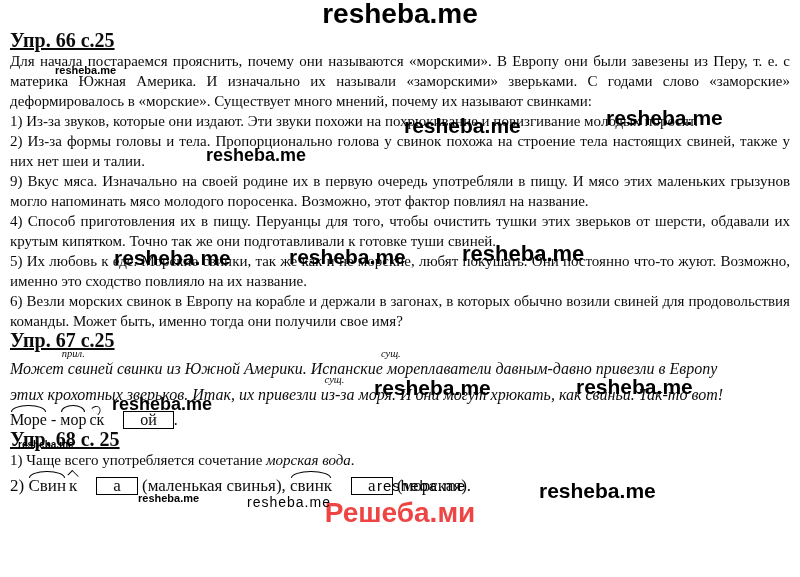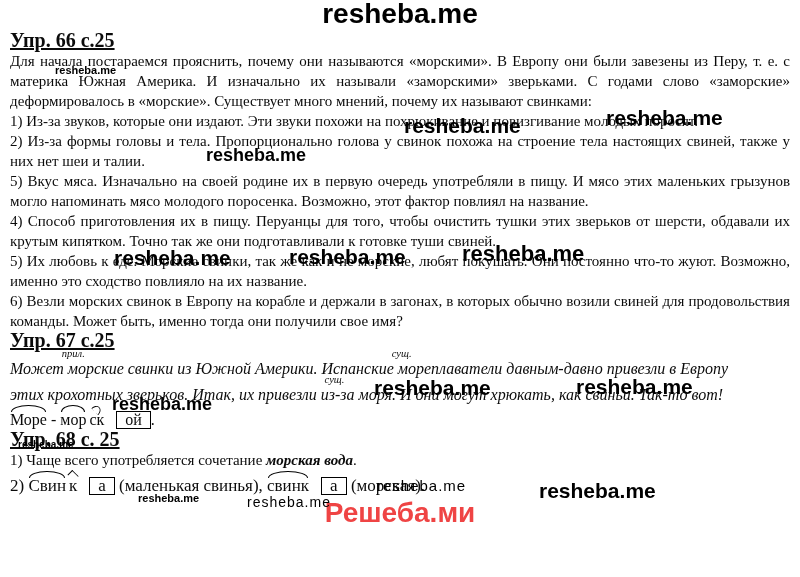--- a/index.html
+++ b/index.html
@@ -45,26 +45,26 @@
     border:1.4px solid #000;border-bottom:none;
     border-radius:50% 50% 0 0 / 100% 100% 0 0;
   }
   .sfx{position:relative;display:inline-block;margin-left:3px;}
   .sfx::before{
     content:"";position:absolute;top:-5px;left:50%;width:8px;height:8px;
     border-left:1.4px solid #000;border-top:1.4px solid #000;
     transform:translateX(-50%) rotate(45deg) scaleY(0.75);
   }
   .boxend{
-    display:inline-block;border:1.4px solid #000;padding:0 8px;margin-left:12px;
+    display:inline-block;border:1.4px solid #000;padding:0 16px;margin-left:19px;
     line-height:16px;
   }
   .wf-line{margin:0;padding-top:7px;font-size:16px;line-height:20px;}
   .marked-line{margin:0;padding-top:6px;font-size:17px;line-height:20px;}
-  .ital{font-style:italic;font-weight:bold;}
+  .ital{font-style:italic;}
   
   .wm{
     position:absolute;font-family:"Liberation Sans",sans-serif;font-weight:700;
     color:#000;white-space:nowrap;line-height:1;pointer-events:none;user-select:none;
   }
   .wm.light{font-weight:400;letter-spacing:1px;}
   .wm-1 {left:55px; top:65px; font-size:11px;}
   .wm-2 {left:404px;top:115px;font-size:21px;}
   .wm-3 {left:606px;top:107px;font-size:21px;}
   .wm-4 {left:206px;top:146px;font-size:18px;}
@@ -84,28 +84,28 @@
 <body>
 
 <div class="site-logo">resheba.me</div>
 
 <div class="content">
 
   <div class="hrow"><h2 class="ex-heading">Упр. 66 с.25</h2></div>
   <p class="para">Для начала постараемся прояснить, почему они называются «морскими». В Европу они были завезены из Перу, т. е. с материка Южная Америка. И изначально их называли «заморскими» зверьками. С годами слово «заморские» деформировалось в «морские». Существует много мнений, почему их называют свинками:</p>
   <p class="para">1) Из-за звуков, которые они издают. Эти звуки похожи на похрюкивание и повизгивание молодых поросят.</p>
   <p class="para">2) Из-за формы головы и тела. Пропорционально голова у свинок похожа на строение тела настоящих свиней, также у них нет шеи и талии.</p>
-  <p class="para">5) Вкус мяса. Изначально на своей родине их в первую очередь употребляли в пищу. И мясо этих маленьких грызунов могло напоминать мясо молодого поросенка. Возможно, этот фактор повлиял на название.</p>
+  <p class="para">9) Вкус мяса. Изначально на своей родине их в первую очередь употребляли в пищу. И мясо этих маленьких грызунов могло напоминать мясо молодого поросенка. Возможно, этот фактор повлиял на название.</p>
   <p class="para">4) Способ приготовления их в пищу. Перуанцы для того, чтобы очистить тушки этих зверьков от шерсти, обдавали их крутым кипятком. Точно так же они подготавливали к готовке туши свиней.</p>
   <p class="para">5) Их любовь к еде. Морские свинки, так же как и не морские, любят покушать. Они постоянно что-то жуют. Возможно, именно это сходство повлияло на их название.</p>
   <p class="para">6) Везли морских свинок в Европу на корабле и держали в загонах, в которых обычно возили свиней для продовольствия команды. Может быть, именно тогда они получили свое имя?</p>
 
   <div class="hrow"><h2 class="ex-heading">Упр. 67 с.25</h2></div>
 
-  <div class="annot-line"><span>Может </span><span class="annot"><span class="pos">прил.</span><span>морские</span></span><span> свинки из Южной Америки. Испанские </span><span class="annot"><span class="pos">сущ.</span><span>мореплаватели</span></span><span> давным-давно привезли в Европу</span></div>
+  <div class="annot-line"><span>Может </span><span class="annot"><span class="pos">прил.</span><span>свиней</span></span><span> свинки из Южной Америки. Испанские </span><span class="annot"><span class="pos">сущ.</span><span>мореплаватели</span></span><span> давным-давно привезли в Европу</span></div>
 
   <div class="annot-line"><span>этих крохотных зверьков. Итак, их привезли из-за </span><span class="annot"><span class="pos shift">сущ.</span><span>моря</span></span><span>. И они могут хрюкать, как свиньи. Так-то вот!</span></div>
 
   <div class="wf-line"><span class="arc">Море</span><span> - </span><span class="arc">мор</span><span class="arc sfx">ск</span><span class="boxend">ой</span><span>.</span></div>
 
   <div class="hrow"><h2 class="ex-heading">Упр. 68 с. 25</h2></div>
 
   <p class="para"><span>1) Чаще всего употребляется сочетание </span><span class="ital">морская вода</span><span>.</span></p>
 
   <div class="marked-line"><span>2) </span><span class="arc">Свин</span><span class="sfx">к</span><span class="boxend">а</span><span> (маленькая свинья), </span><span class="arc">свинк</span><span class="boxend">а</span><span> (морская).</span></div>

